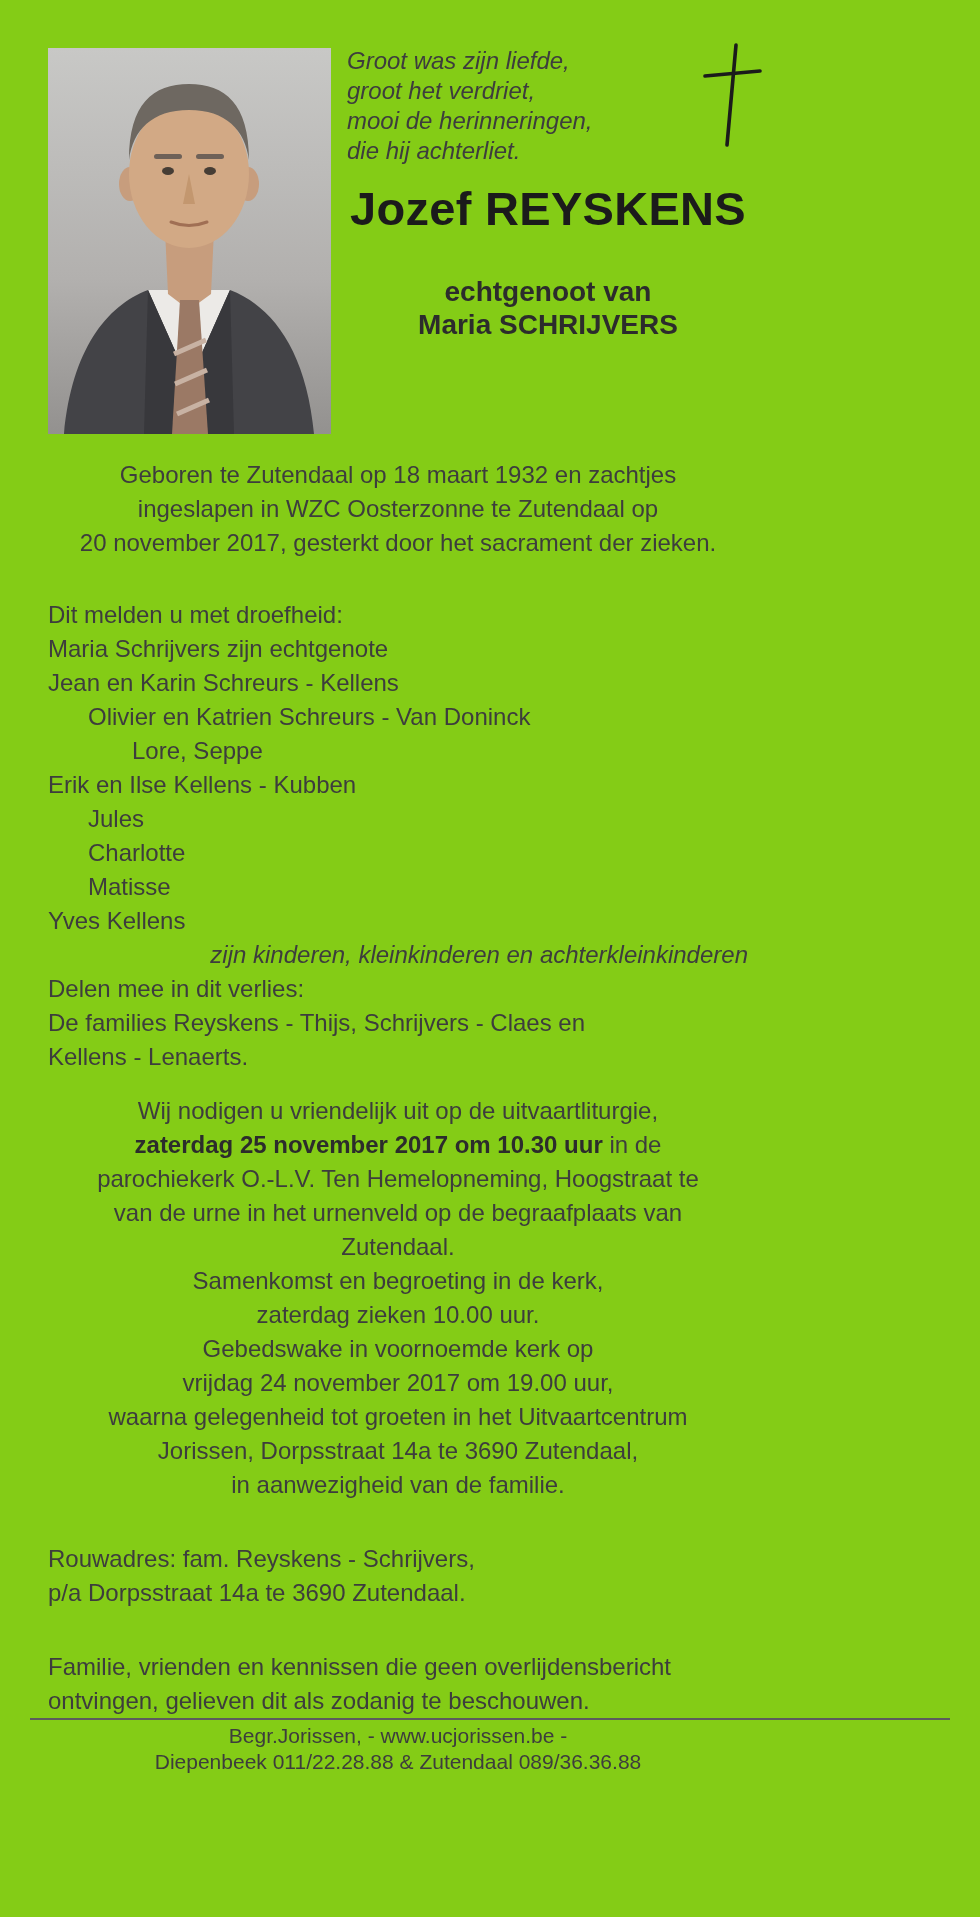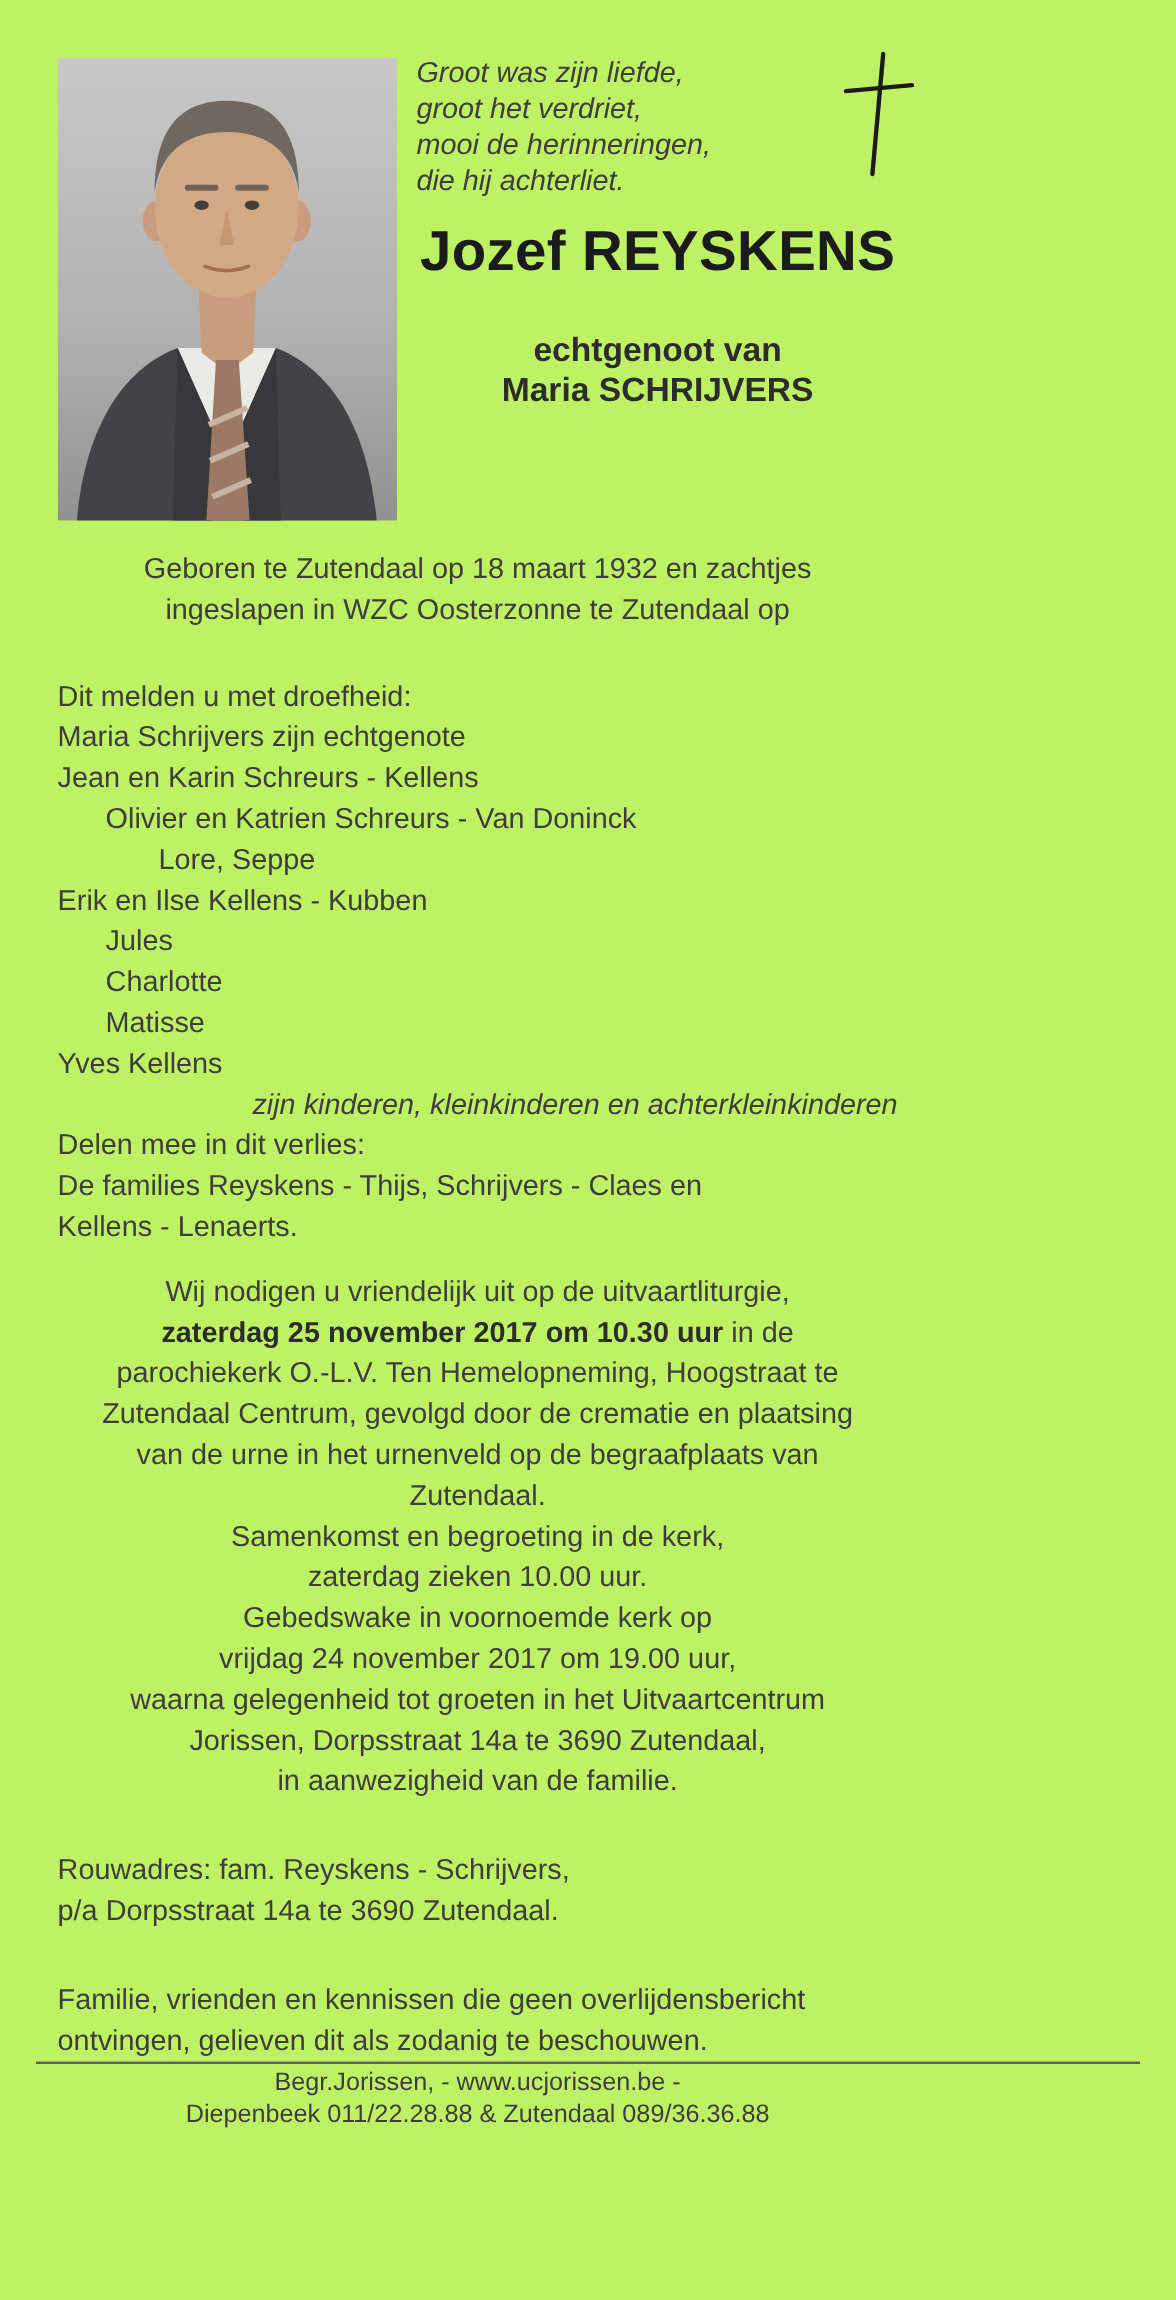--- a/index.html
+++ b/index.html
@@ -2,21 +2,21 @@
 <html><head>
 <meta charset="utf-8">
 <style>
   * { margin: 0; padding: 0; box-sizing: border-box; }
   html, body { background: #ffffff; }
   body { font-family: "Liberation Sans", sans-serif; }
   .page {
     position: relative;
     width: 980px;
     height: 1917px;
-    background: #bef264;
+    background: #84cc16;
     color: #3d3d3d;
     overflow: hidden;
   }
   
   .header {
     position: relative;
     margin: 48px 0 0 48px;
     width: 700px;
     height: 386px;
   }
@@ -157,20 +157,21 @@
     </div>
 
     <h1 class="name">Jozef REYSKENS</h1>
     <div class="relation">echtgenoot van</div>
     <div class="spouse">Maria SCHRIJVERS</div>
   </header>
 
   <section class="content-block intro">
     <div>Geboren te Zutendaal op 18 maart 1932 en zachtjes</div>
     <div>ingeslapen in WZC Oosterzonne te Zutendaal op</div>
+    <div>20 november 2017, gesterkt door het sacrament der zieken.</div>
   </section>
 
   <section class="content-block family">
     <div>Dit melden u met droefheid:</div>
     <div>Maria Schrijvers zijn echtgenote</div>
     <div>Jean en Karin Schreurs - Kellens</div>
     <div class="indent-1">Olivier en Katrien Schreurs - Van Doninck</div>
     <div class="indent-2">Lore, Seppe</div>
     <div>Erik en Ilse Kellens - Kubben</div>
     <div class="indent-1">Jules</div>
@@ -180,21 +181,20 @@
     <div class="closing-line">zijn kinderen, kleinkinderen en achterkleinkinderen</div>
     <div>Delen mee in dit verlies:</div>
     <div>De families Reyskens - Thijs, Schrijvers - Claes en</div>
     <div>Kellens - Lenaerts.</div>
   </section>
 
   <section class="content-block funeral">
     <div>Wij nodigen u vriendelijk uit op de uitvaartliturgie,</div>
     <div><strong>zaterdag 25 november 2017 om 10.30 uur</strong><span> in de</span></div>
     <div>parochiekerk O.-L.V. Ten Hemelopneming, Hoogstraat te</div>
-    <div>Zutendaal Centrum, gevolgd door de crematie en plaatsing</div>
     <div>van de urne in het urnenveld op de begraafplaats van</div>
     <div>Zutendaal.</div>
     <div>Samenkomst en begroeting in de kerk,</div>
     <div>zaterdag zieken 10.00 uur.</div>
     <div>Gebedswake in voornoemde kerk op</div>
     <div>vrijdag 24 november 2017 om 19.00 uur,</div>
     <div>waarna gelegenheid tot groeten in het Uitvaartcentrum</div>
     <div>Jorissen, Dorpsstraat 14a te 3690 Zutendaal,</div>
     <div>in aanwezigheid van de familie.</div>
   </section>

